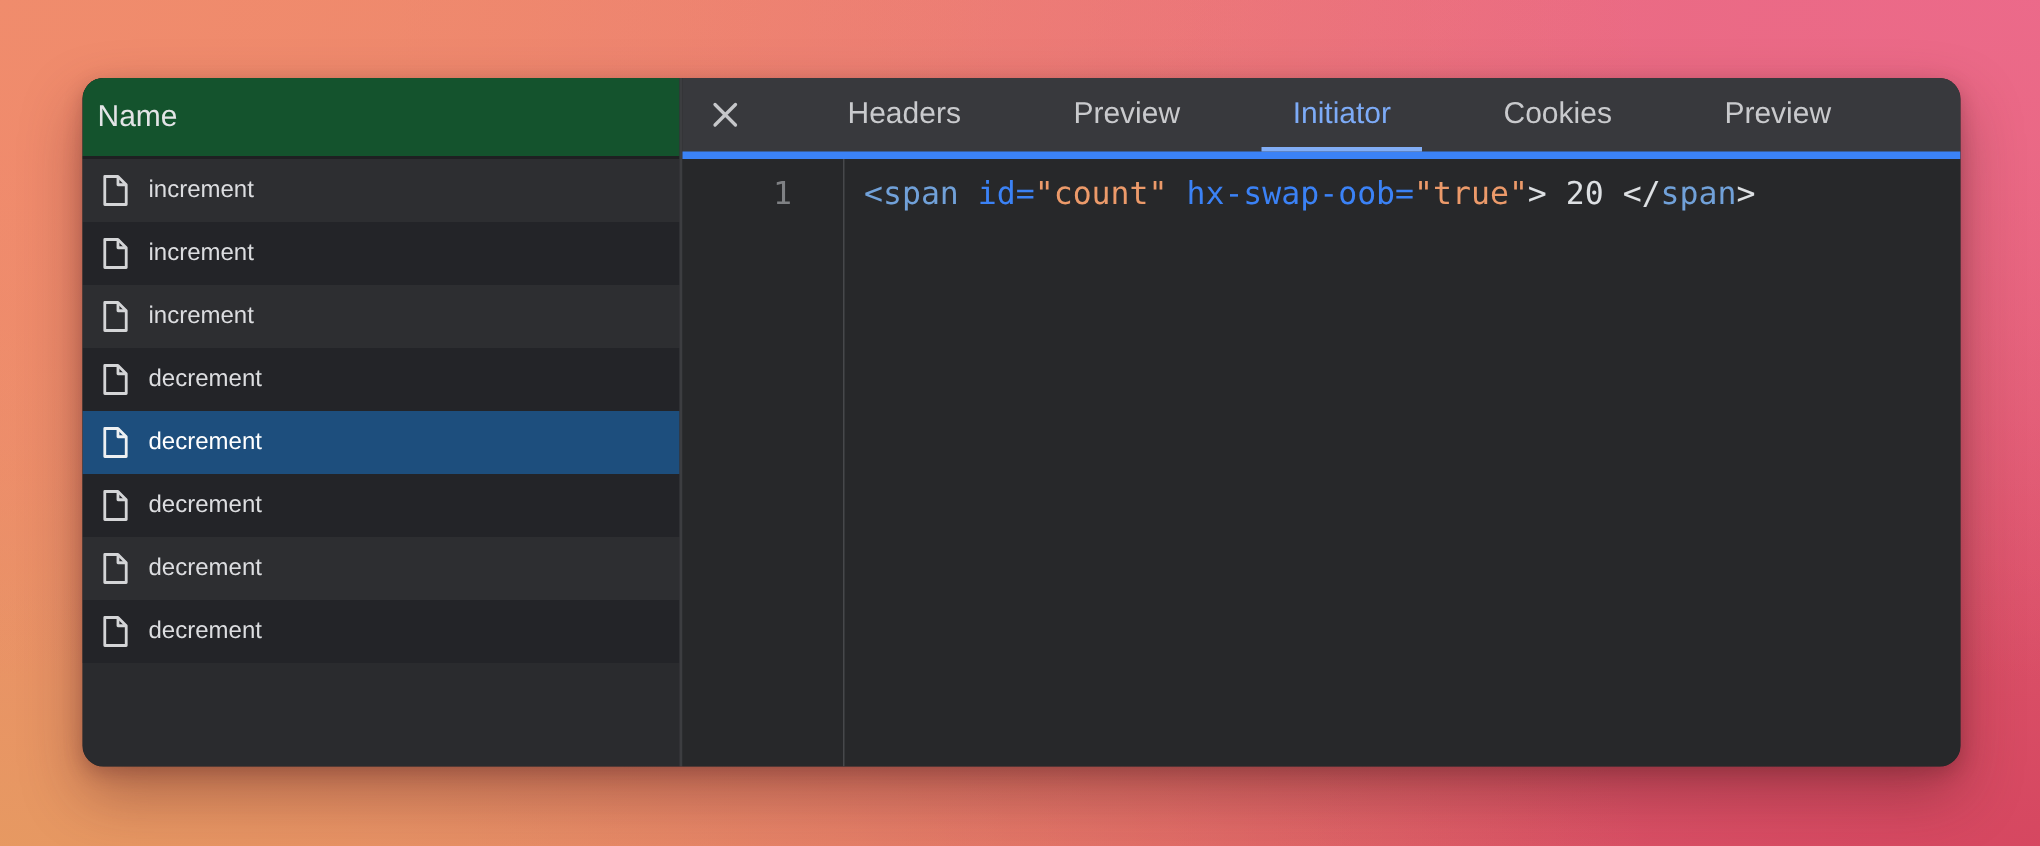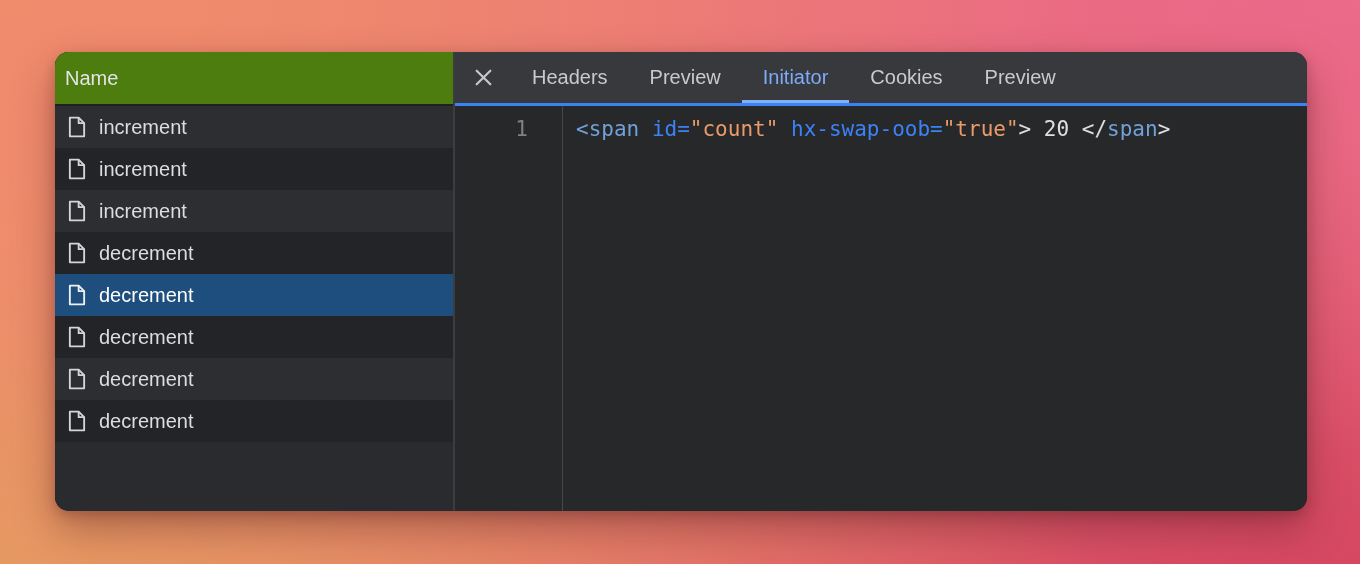--- a/index.html
+++ b/index.html
@@ -17,42 +17,42 @@
     position: absolute; left: 55px; top: 52px;
     width: 1252px; height: 459px;
     border-radius: 14px; overflow: hidden;
     background: #27282a;
     box-shadow: 0 18px 40px rgba(80, 25, 30, 0.38), 0 4px 12px rgba(80,25,30,0.25);
     display: flex;
   }
   
   .request-panel { width: 398px; flex: 0 0 398px; display: flex; flex-direction: column; background: #2a2b2e; }
   .request-panel-header {
-    height: 54px; flex: 0 0 54px; background: #4d7c0f;
+    height: 54px; flex: 0 0 54px; background: #14532d;
     border-bottom: 2px solid #1f2022;
     display: flex; align-items: center; padding-left: 10px;
     color: #e3e4e6; font-size: 20px;
   }
   .request-rows { flex: 1; }
   .request-row {
     height: 42px; display: flex; align-items: center;
     padding-left: 13px; gap: 13px;
-    color: #dcdde0; font-size: 20px; cursor: default;
+    color: #dcdde0; font-size: 16px; cursor: default;
   }
   .request-row.shade-light { background: #2d2e31; }
   .request-row.shade-dark  { background: #232428; }
   .request-row.selected    { background: #1d4e7d; color: #ffffff; }
   .doc-icon { flex: 0 0 auto; display: block; }
   .panel-resizer { width: 2px; flex: 0 0 2px; background: #3c3d40; cursor: col-resize; }
   
   .detail-panel { flex: 1; display: flex; flex-direction: column; min-width: 0; }
   .tab-bar {
     height: 54px; flex: 0 0 54px; background: #38393d;
-    border-bottom: 3px solid #3b82f6;
-    display: flex; align-items: stretch;
+    border-bottom: 5px solid #3b82f6;
+    display: flex; align-items: stretch; gap: 33px;
   }
   .close-btn {
     width: 56px; display: flex; align-items: center; justify-content: center;
     cursor: pointer;
   }
   .tab {
     display: flex; align-items: center; padding: 0 21px;
     font-size: 20px; color: #c9cacd; cursor: pointer;
     border-bottom: 3px solid transparent; padding-top: 3px;
   }

